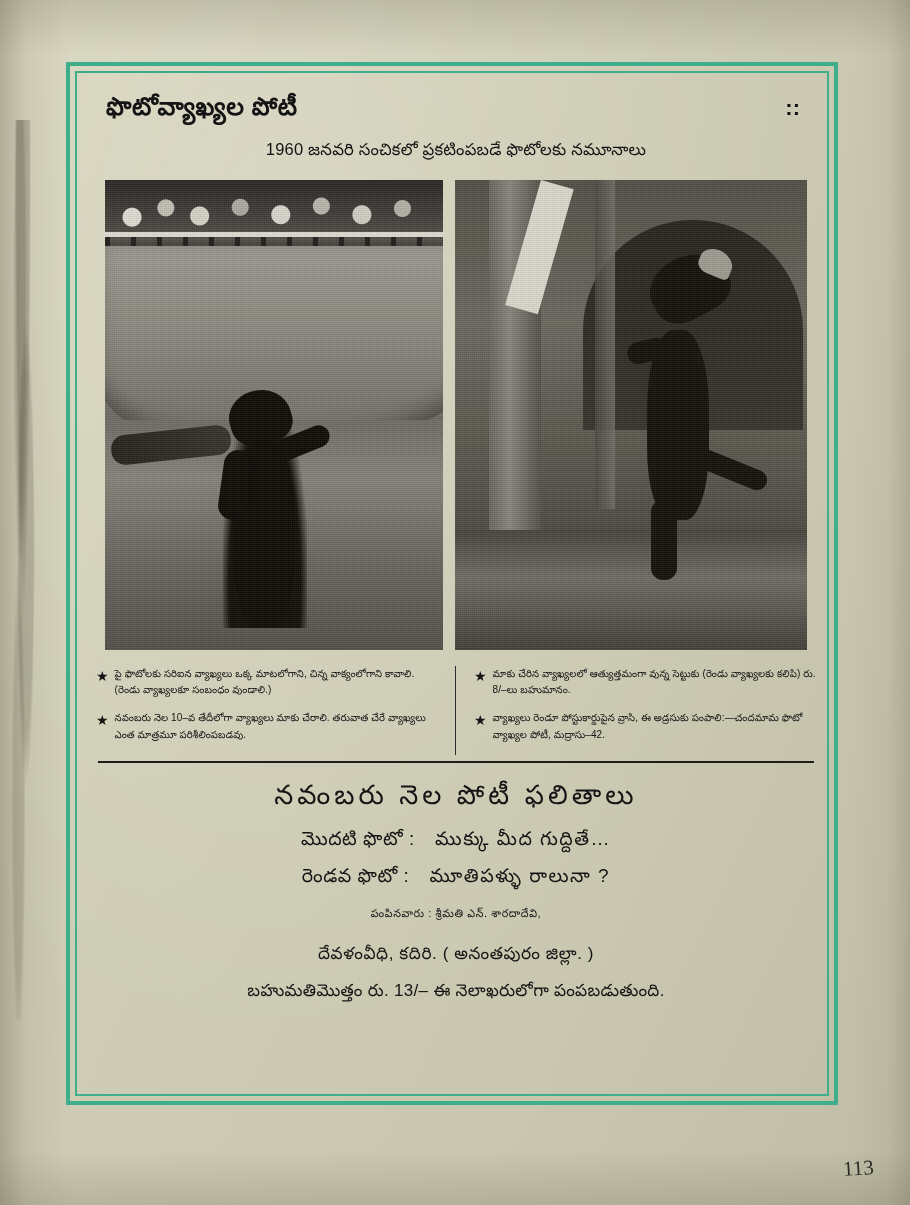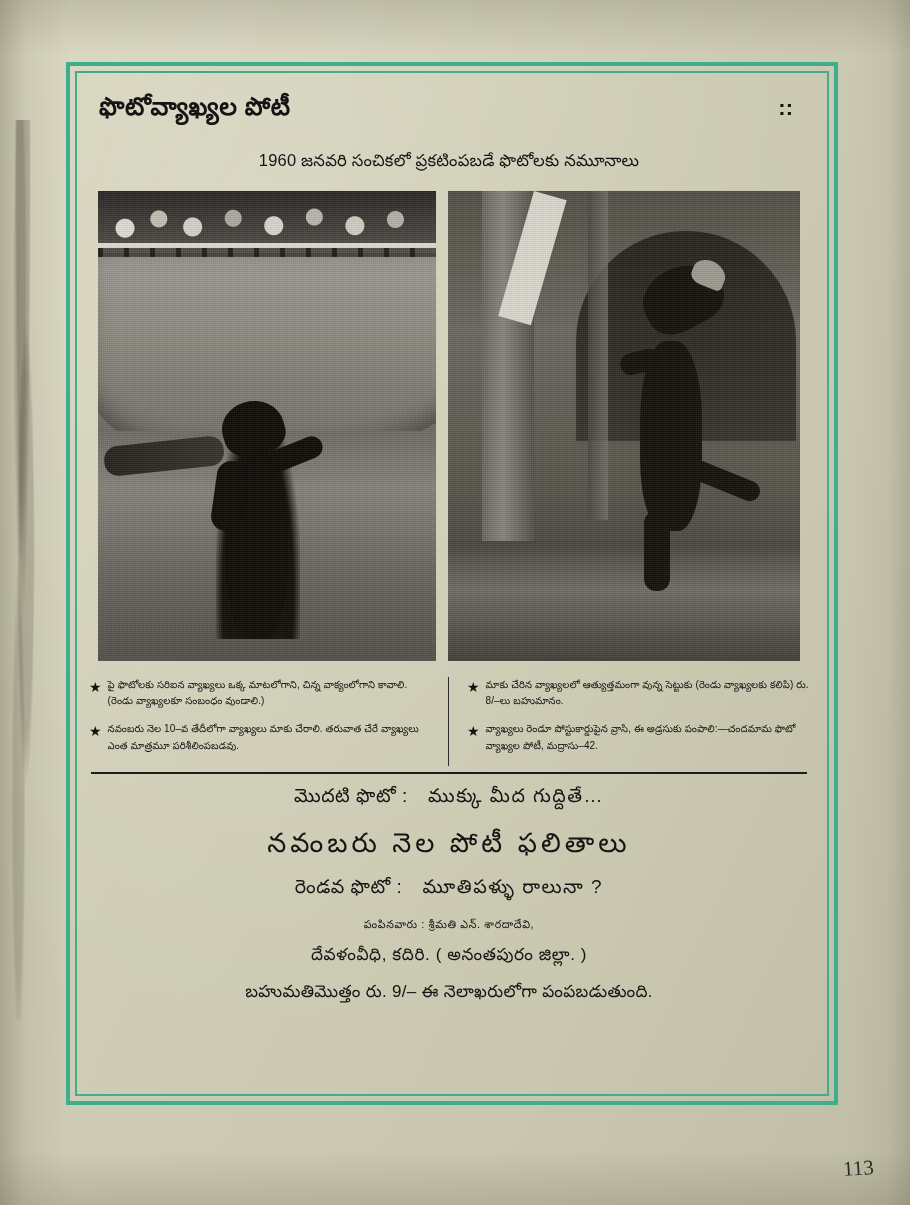--- a/index.html
+++ b/index.html
@@ -47,21 +47,21 @@
   #frame-inner {
     position: absolute;
     left: 75px; top: 71px;
     width: 754px;
     height: 1025px;
     border: 2px solid #3fae8a;
     box-sizing: border-box;
   }
   #content {
     position: absolute;
-    left: 85px; top: 84px;
+    left: 92px; top: 84px;
     width: 728px;
     height: 1000px;
   }
   .tel {
     font-family: "Liberation Sans", sans-serif;
     color: #141414;
   }
   
   .head-row {
     display: flex;
@@ -86,21 +86,21 @@
     white-space: nowrap;
   }
   .head-prize .amount {
     font-size: 30px;
     font-weight: bold;
     padding: 0 3px;
   }
   .subtitle {
     text-align: center;
     font-size: 16.5px;
-    margin-top: 24px;
+    margin-top: 13px;
     letter-spacing: 0.2px;
   }
   
   .photos {
     display: flex;
     gap: 12px;
     margin-top: 17px;
     justify-content: center;
   }
   .photo {
@@ -287,21 +287,21 @@
   .result-line .val { padding-left: 14px; letter-spacing: 1.5px; }
   .sender {
     text-align: center;
     font-size: 11px;
     margin-top: 16px;
     letter-spacing: 0.6px;
   }
   .sender2 {
     text-align: center;
     font-size: 17px;
-    margin-top: 12px;
+    margin-top: 22px;
     letter-spacing: 0.6px;
   }
   .prize-note {
     text-align: center;
     font-size: 17px;
     margin-top: 14px;
     letter-spacing: 0.3px;
   }
   
   .page-number {
@@ -397,34 +397,34 @@
         </div>
         <div class="rule">
           <span class="star">★</span>
           <span class="tel rule-text">వ్యాఖ్యలు రెండూ పోస్టుకార్డుపైన వ్రాసి, ఈ అడ్రసుకు పంపాలి:—చందమామ ఫొటో వ్యాఖ్యల పోటీ, మద్రాసు–42.</span>
         </div>
       </div>
     </div>
 
     <div class="divider"></div>
 
+    <div class="tel results-title">నవంబరు నెల పోటీ ఫలితాలు</div>
+
     <div class="tel result-line">
       <span class="lbl">మొదటి ఫొటో :</span>
       <span class="val">ముక్కు మీద గుద్దితే…</span>
     </div>
-
-    <div class="tel results-title">నవంబరు నెల పోటీ ఫలితాలు</div>
     <div class="tel result-line">
       <span class="lbl">రెండవ ఫొటో :</span>
       <span class="val">మూతిపళ్ళు రాలునా ?</span>
     </div>
 
     <div class="tel sender">
       <span>పంపినవారు :</span>
       <span>శ్రీమతి ఎన్. శారదాదేవి,</span>
     </div>
     <div class="tel sender2">దేవళంవీధి, కదిరి. ( అనంతపురం జిల్లా. )</div>
 
-    <div class="tel prize-note">బహుమతిమొత్తం రు. 9/– ఈ నెలాఖరులోగా పంపబడుతుంది.</div>
+    <div class="tel prize-note">బహుమతిమొత్తం రు. 13/– ఈ నెలాఖరులోగా పంపబడుతుంది.</div>
   </div>
 
   <div class="page-number">113</div>
 </div>
 
 </body></html>

